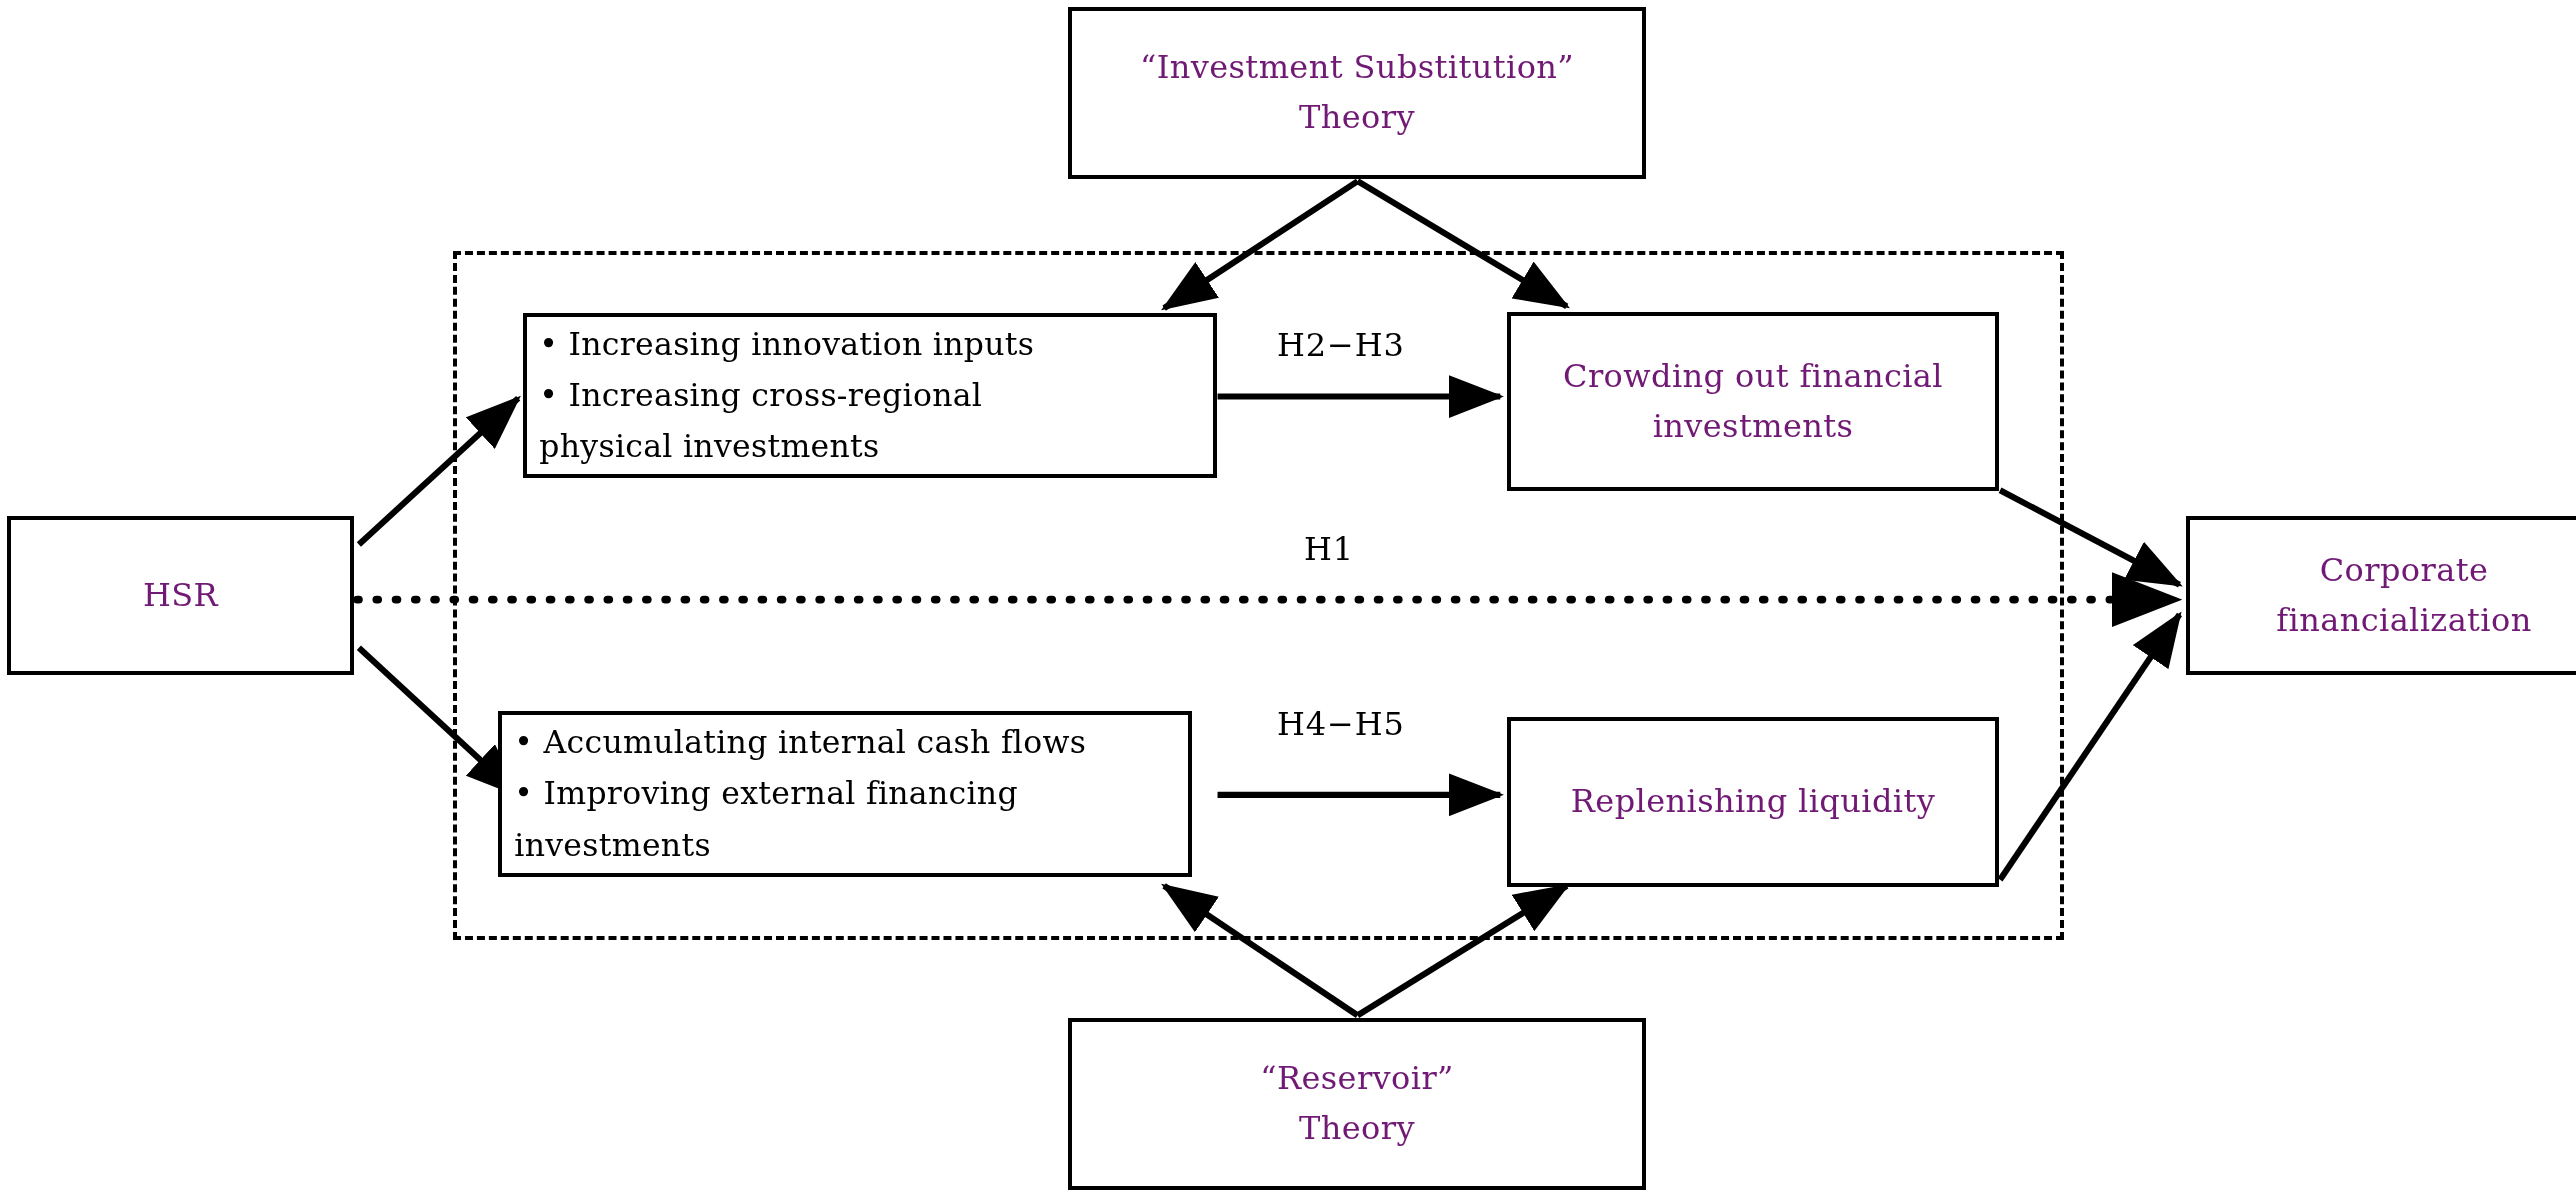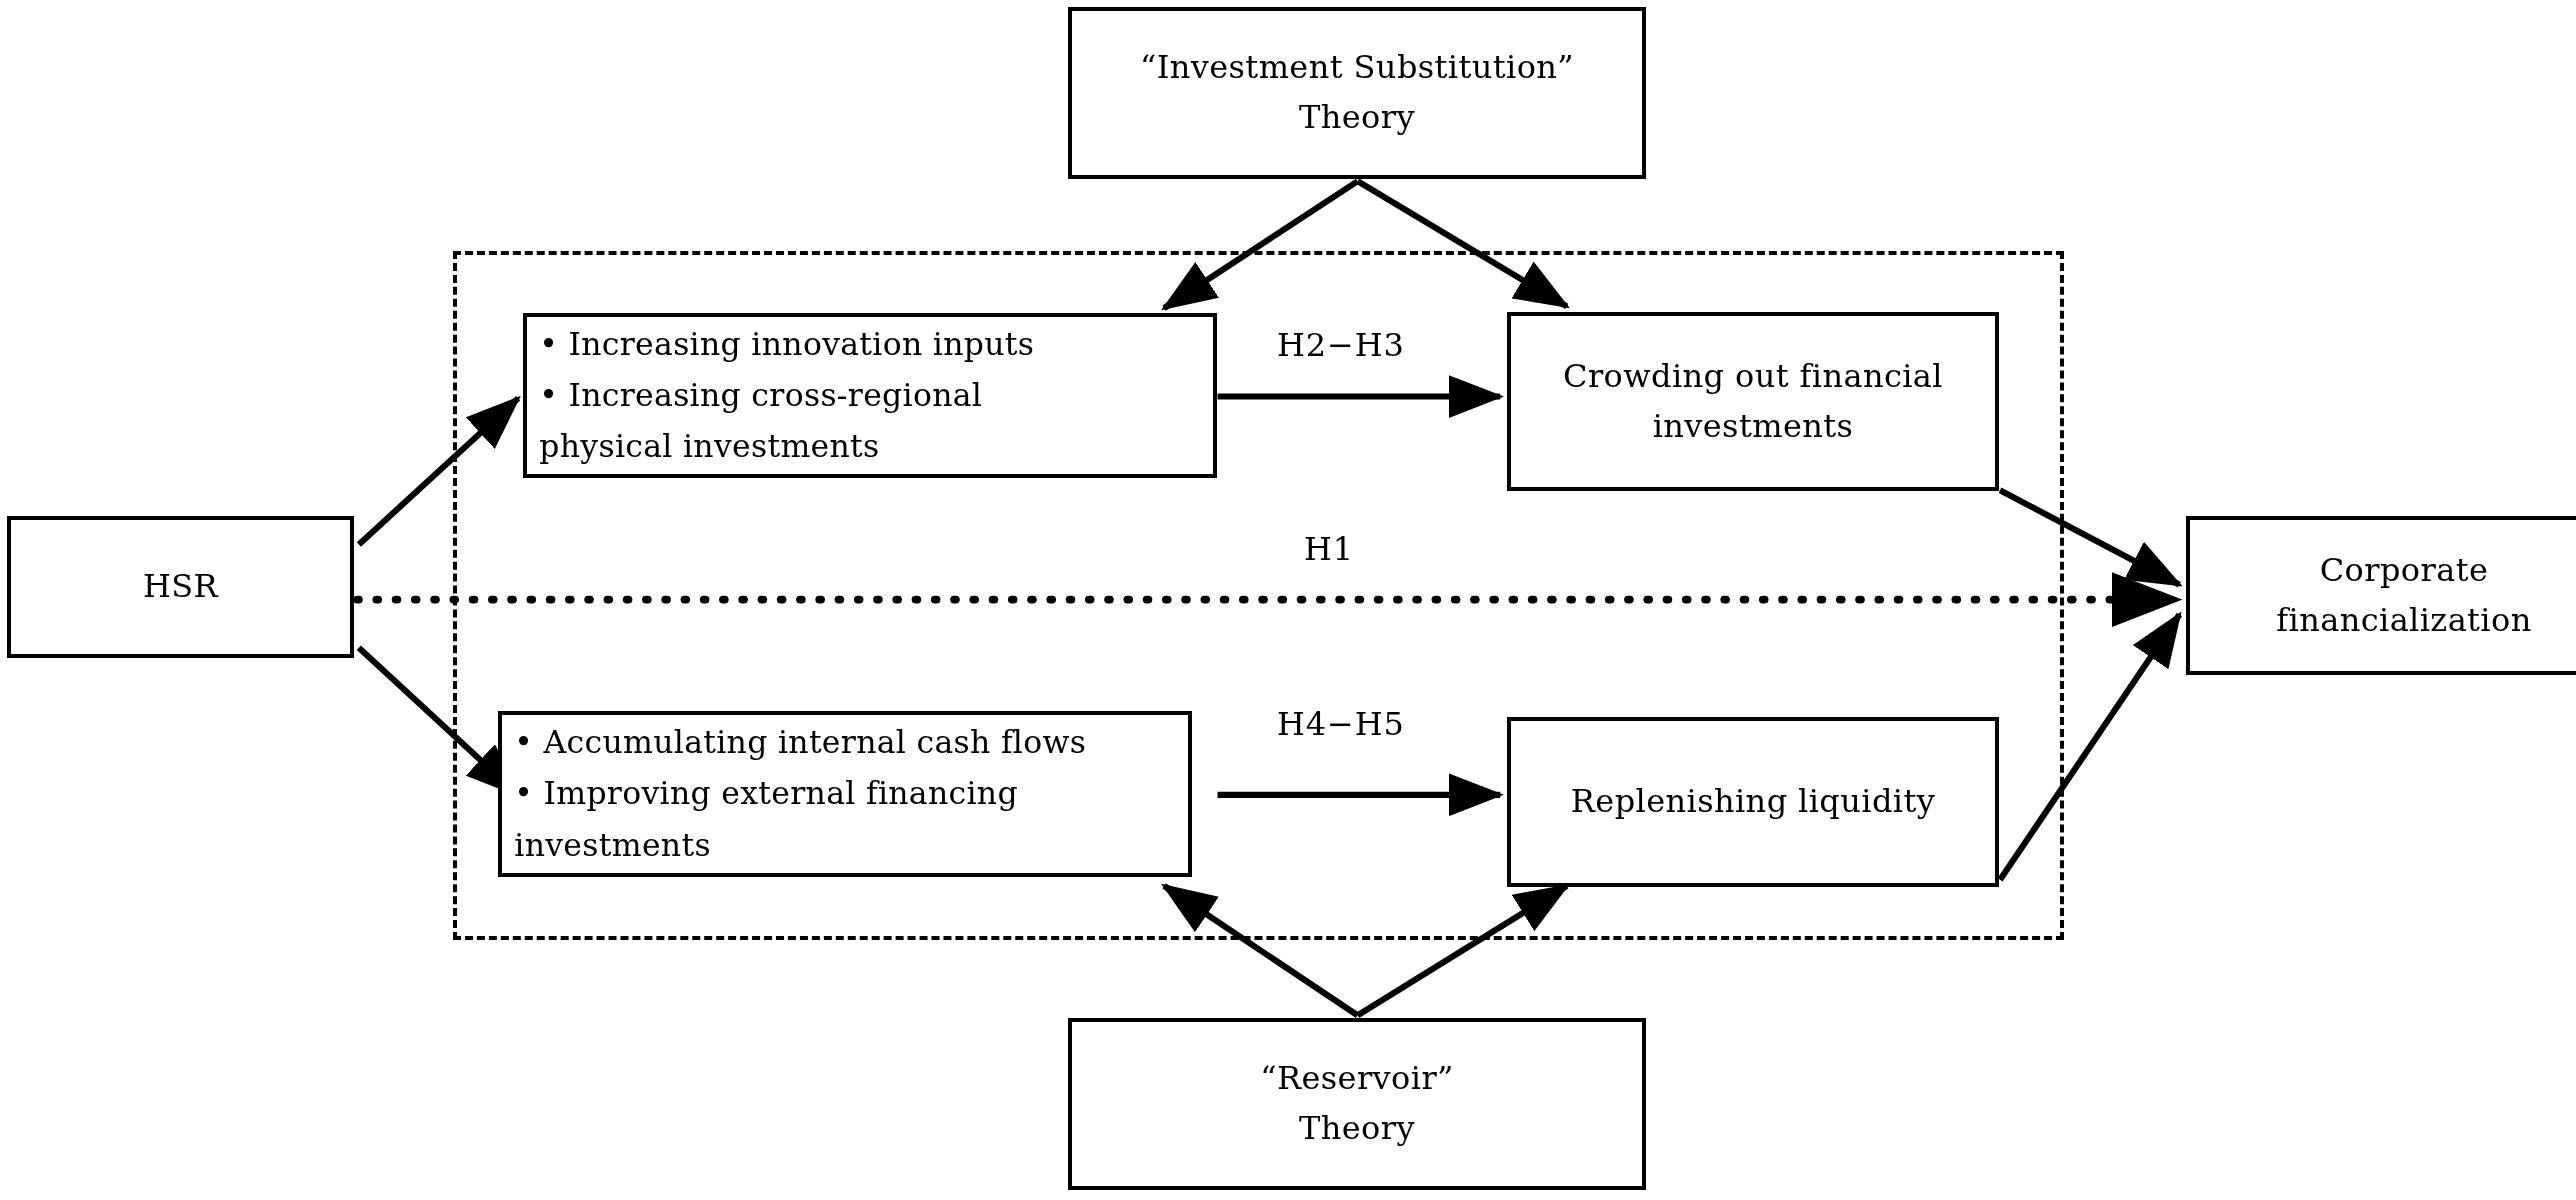--- a/index.html
+++ b/index.html
@@ -30,21 +30,21 @@
     box-sizing: border-box;
     border: 4.4px solid #000000;
     background: #ffffff;
     display: flex;
     align-items: center;
     justify-content: center;
     z-index: 3;
   }
   .node-text {
     text-align: center;
-    color: #000000;
+    color: #701a75;
     font-family: "DejaVu Serif", serif;
     font-size: 32px;
     line-height: 1.55;
     letter-spacing: 0.4px;
     white-space: pre-line;
     padding: 0 12.3px;
   }
   .bullet-box {
     align-items: center;
     justify-content: flex-start;
@@ -78,21 +78,21 @@
     font-family: "DejaVu Serif", serif;
     font-size: 32px;
     letter-spacing: 0.9px;
     z-index: 4;
     background: transparent;
     white-space: nowrap;
   }
   
   #box-investment-theory { left: 1068px; top: 7px;    width: 578px; height: 172px; }
   #box-reservoir-theory  { left: 1068px; top: 1018px; width: 578px; height: 172px; }
-  #box-hsr               { left: 7px;    top: 516px;  width: 347px; height: 142px; }
+  #box-hsr               { left: 7px;    top: 516px;  width: 347px; height: 159px; }
   #box-corporate-fin     { left: 2186px; top: 516px;  width: 436px; height: 159px; }
   #box-real-investment   { left: 523px;  top: 313px;  width: 694px; height: 165px; }
   #box-crowding-out      { left: 1507px; top: 312px;  width: 492px; height: 179px; }
   #box-cash-flows        { left: 498px;  top: 711px;  width: 694px; height: 166px; }
   #box-replenishing      { left: 1507px; top: 717px;  width: 492px; height: 170px; }
   #dashed-mechanism-region { left: 453px; top: 251px; width: 1611px; height: 689px; }
   #label-h1   { left: 1304px; top: 530px;  }
   #label-h2h3 { left: 1277px; top: 326px;  }
   #label-h4h5 { left: 1277px; top: 705px;  }
 </style>

